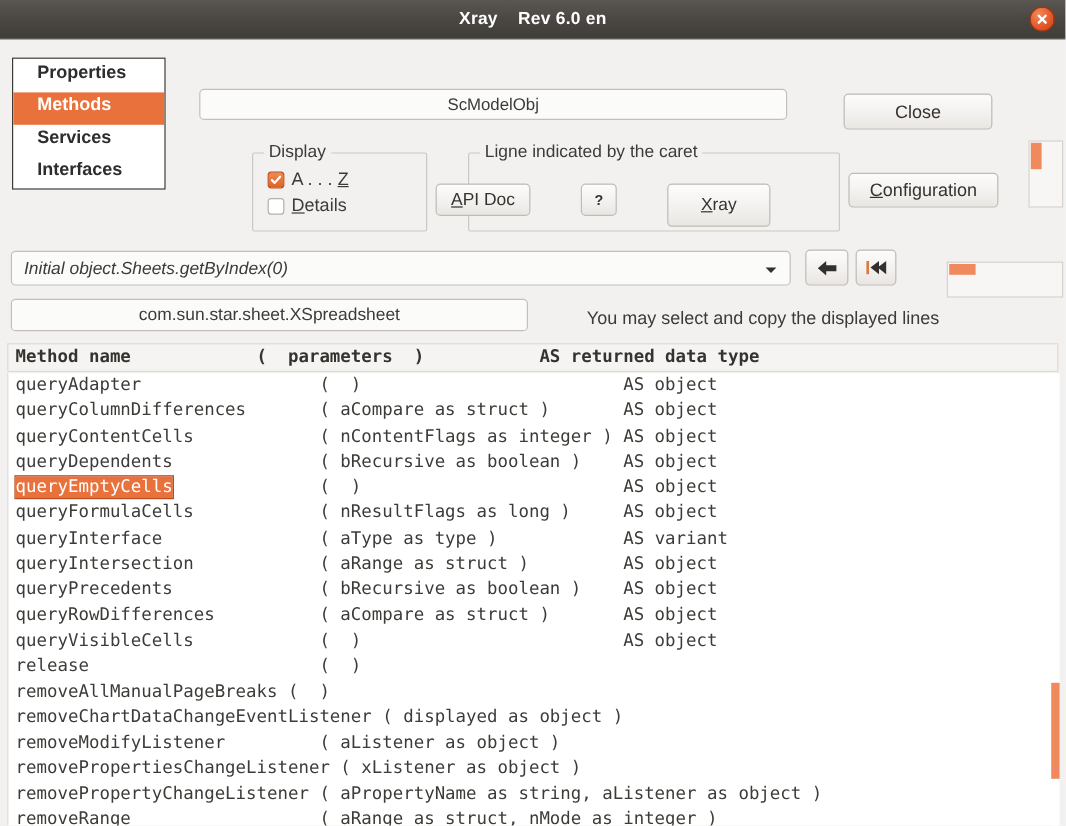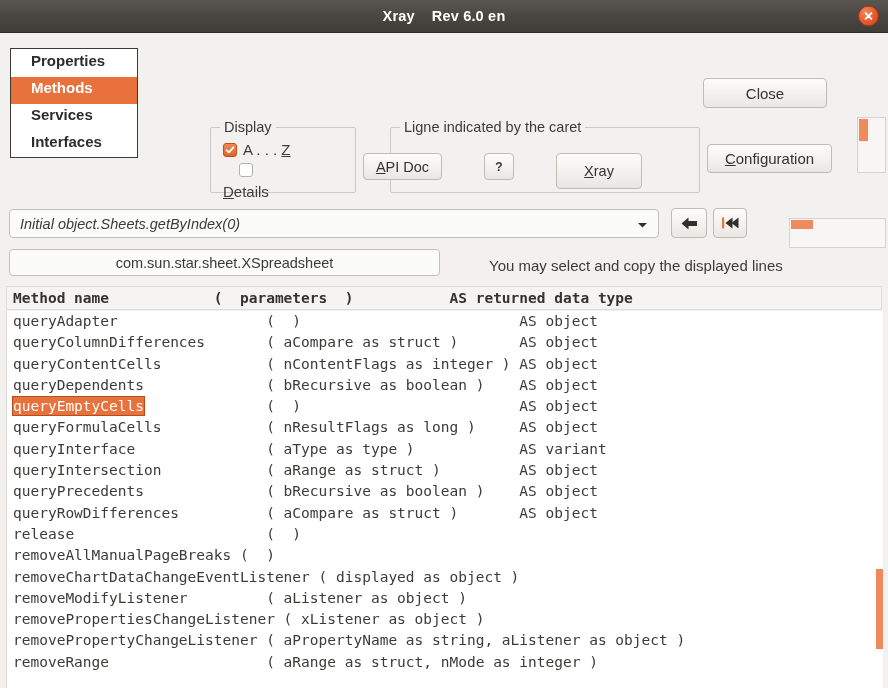--- a/index.html
+++ b/index.html
@@ -138,21 +138,21 @@
   
   .checkrow {
     position: absolute;
     left: 12px;
     display: flex;
     align-items: center;
     gap: 6px;
     cursor: pointer;
   }
   .checkrow.r1 { top: 13px; }
-  .checkrow.r2 { top: 35px; flex-direction: column; }
+  .checkrow.r2 { top: 35px; }
   .cbox {
     width: 14px;
     height: 14px;
     border-radius: 3px;
     box-sizing: border-box;
     border: 1px solid #b5b0aa;
     background: #ffffff;
     display: flex;
     align-items: center;
     justify-content: center;
@@ -363,20 +363,23 @@
 <div class="window">
 
   <div class="catlist">
     <div class="catlist-item">Properties</div>
     <div class="catlist-item selected">Methods</div>
     <div class="catlist-item">Services</div>
     <div class="catlist-item">Interfaces</div>
     <div class="catlist-item">Listeners</div>
   </div>
 
+  <div class="objname">
+    <span>ScModelObj</span>
+  </div>
 
   <div class="group" id="display-group">
     <div class="group-title">Display</div>
 
     <div class="checkrow r1">
       <span class="cbox checked">
         <svg width="10" height="10" viewBox="0 0 10 10" aria-hidden="true">
           <path d="M1.6 5.1 L3.9 7.4 L8.4 2.3" stroke="#ffffff" stroke-width="1.8" fill="none" stroke-linecap="round" stroke-linejoin="round"></path>
         </svg>
       </span>
@@ -451,20 +454,21 @@
       <div class="trow"><span>queryAdapter                 (  )                         </span><span>AS object</span></div>
       <div class="trow"><span>queryColumnDifferences       ( aCompare as struct )       </span><span>AS object</span></div>
       <div class="trow"><span>queryContentCells            ( nContentFlags as integer ) </span><span>AS object</span></div>
       <div class="trow"><span>queryDependents              ( bRecursive as boolean )    </span><span>AS object</span></div>
       <div class="trow"><span class="sel">queryEmptyCells</span><span>              (  )                         AS object</span></div>
       <div class="trow"><span>queryFormulaCells            ( nResultFlags as long )     </span><span>AS object</span></div>
       <div class="trow"><span>queryInterface               ( aType as type )           </span><span> AS variant</span></div>
       <div class="trow"><span>queryIntersection            ( aRange as struct )         </span><span>AS object</span></div>
       <div class="trow"><span>queryPrecedents              ( bRecursive as boolean )    </span><span>AS object</span></div>
       <div class="trow"><span>queryRowDifferences          ( aCompare as struct )       </span><span>AS object</span></div>
+      <div class="trow"><span>queryVisibleCells            (  )                         </span><span>AS object</span></div>
       <div class="trow"><span>release                      (  )</span></div>
       <div class="trow"><span>removeAllManualPageBreaks (  )</span></div>
       <div class="trow"><span>removeChartDataChangeEventListener ( displayed as object )</span></div>
       <div class="trow"><span>removeModifyListener         ( aListener as object )</span></div>
       <div class="trow"><span>removePropertiesChangeListener ( xListener as object )</span></div>
       <div class="trow"><span>removePropertyChangeListener ( aPropertyName as string, aListener as object )</span></div>
       <div class="trow"><span>removeRange                  ( aRange as struct, nMode as integer )</span></div>
     </div>
 
   <div class="vscroll">

